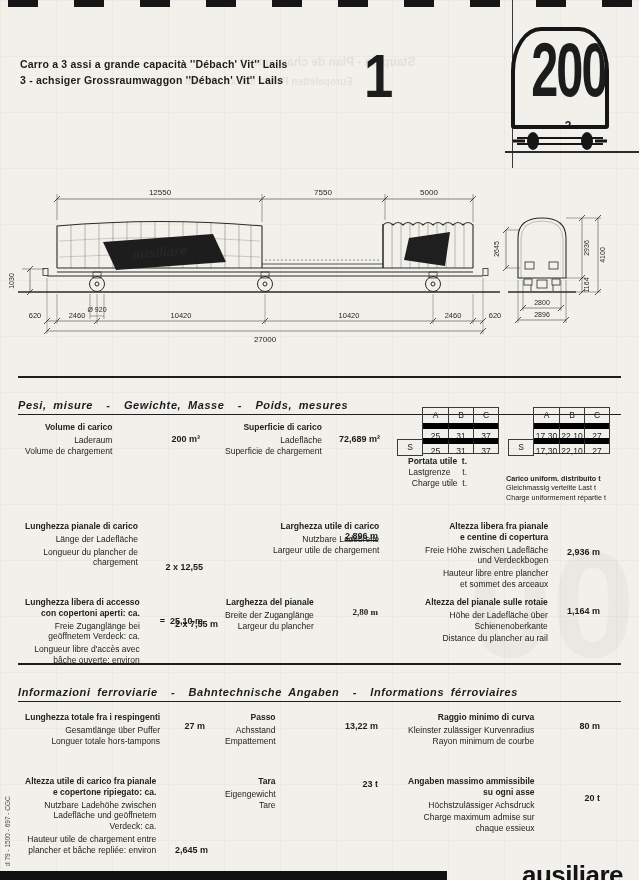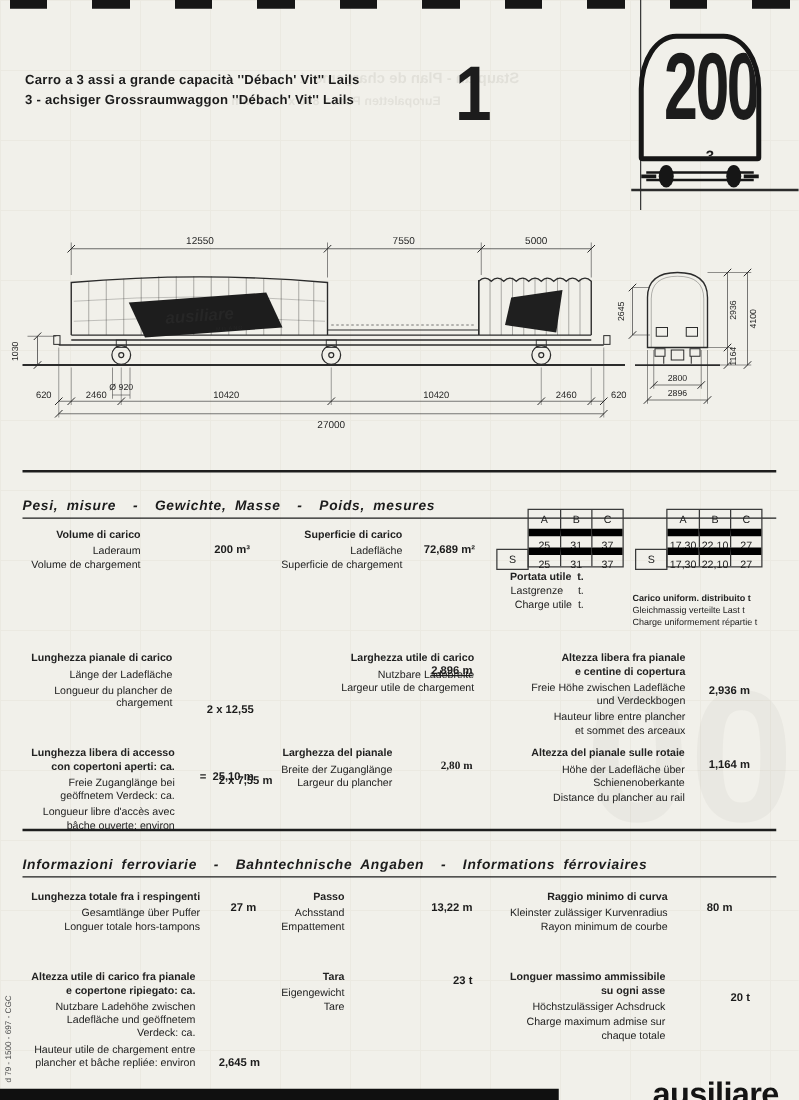--- a/index.html
+++ b/index.html
@@ -325,44 +325,44 @@
   <div class="lbl gap">Achsstand</div>
   <div class="lbl">Empattement</div>
 </div>
 <div class="abs val" style="left:300px; top:721px; width:78px;">13,22 m</div>
 
 <div class="abs" style="left:408px; top:712px;">
   <div class="lbl b">Raggio minimo di curva</div>
   <div class="lbl gap">Kleinster zulässiger Kurvenradius</div>
   <div class="lbl">Rayon minimum de courbe</div>
 </div>
-<div class="abs val" style="left:516px; top:721px; width:70px;">80 m</div>
+<div class="abs val" style="left:530px; top:721px; width:70px;">80 m</div>
 
 <div class="abs" style="left:25px; top:776px;">
   <div class="lbl b">Altezza utile di carico fra pianale</div>
   <div class="lbl b">e copertone ripiegato: ca.</div>
   <div class="lbl gap">Nutzbare Ladehöhe zwischen</div>
   <div class="lbl">Ladefläche und geöffnetem</div>
   <div class="lbl">Verdeck: ca.</div>
   <div class="lbl gap">Hauteur utile de chargement entre</div>
   <div class="lbl">plancher et bâche repliée: environ</div>
 </div>
 <div class="abs val" style="left:143px; top:845px; width:65px;">2,645 m</div>
 
 <div class="abs" style="left:225px; top:776px;">
   <div class="lbl b">Tara</div>
   <div class="lbl gap">Eigengewicht</div>
   <div class="lbl">Tare</div>
 </div>
 <div class="abs val" style="left:300px; top:779px; width:78px;">23 t</div>
 
 <div class="abs" style="left:408px; top:776px;">
-  <div class="lbl b">Longuer massimo ammissibile</div>
+  <div class="lbl b">Angaben massimo ammissibile</div>
   <div class="lbl b">su ogni asse</div>
   <div class="lbl gap">Höchstzulässiger Achsdruck</div>
   <div class="lbl gap">Charge maximum admise sur</div>
-  <div class="lbl">chaque totale</div>
+  <div class="lbl">chaque essieux</div>
 </div>
 <div class="abs val" style="left:530px; top:793px; width:70px;">20 t</div>
 
 <div class="print-code">d 79 - 1500 - 697 - CGC</div>
 <div class="footer-logo">ausiliare</div>
 <div class="bottom-bar"></div>
 
 </body></html>

